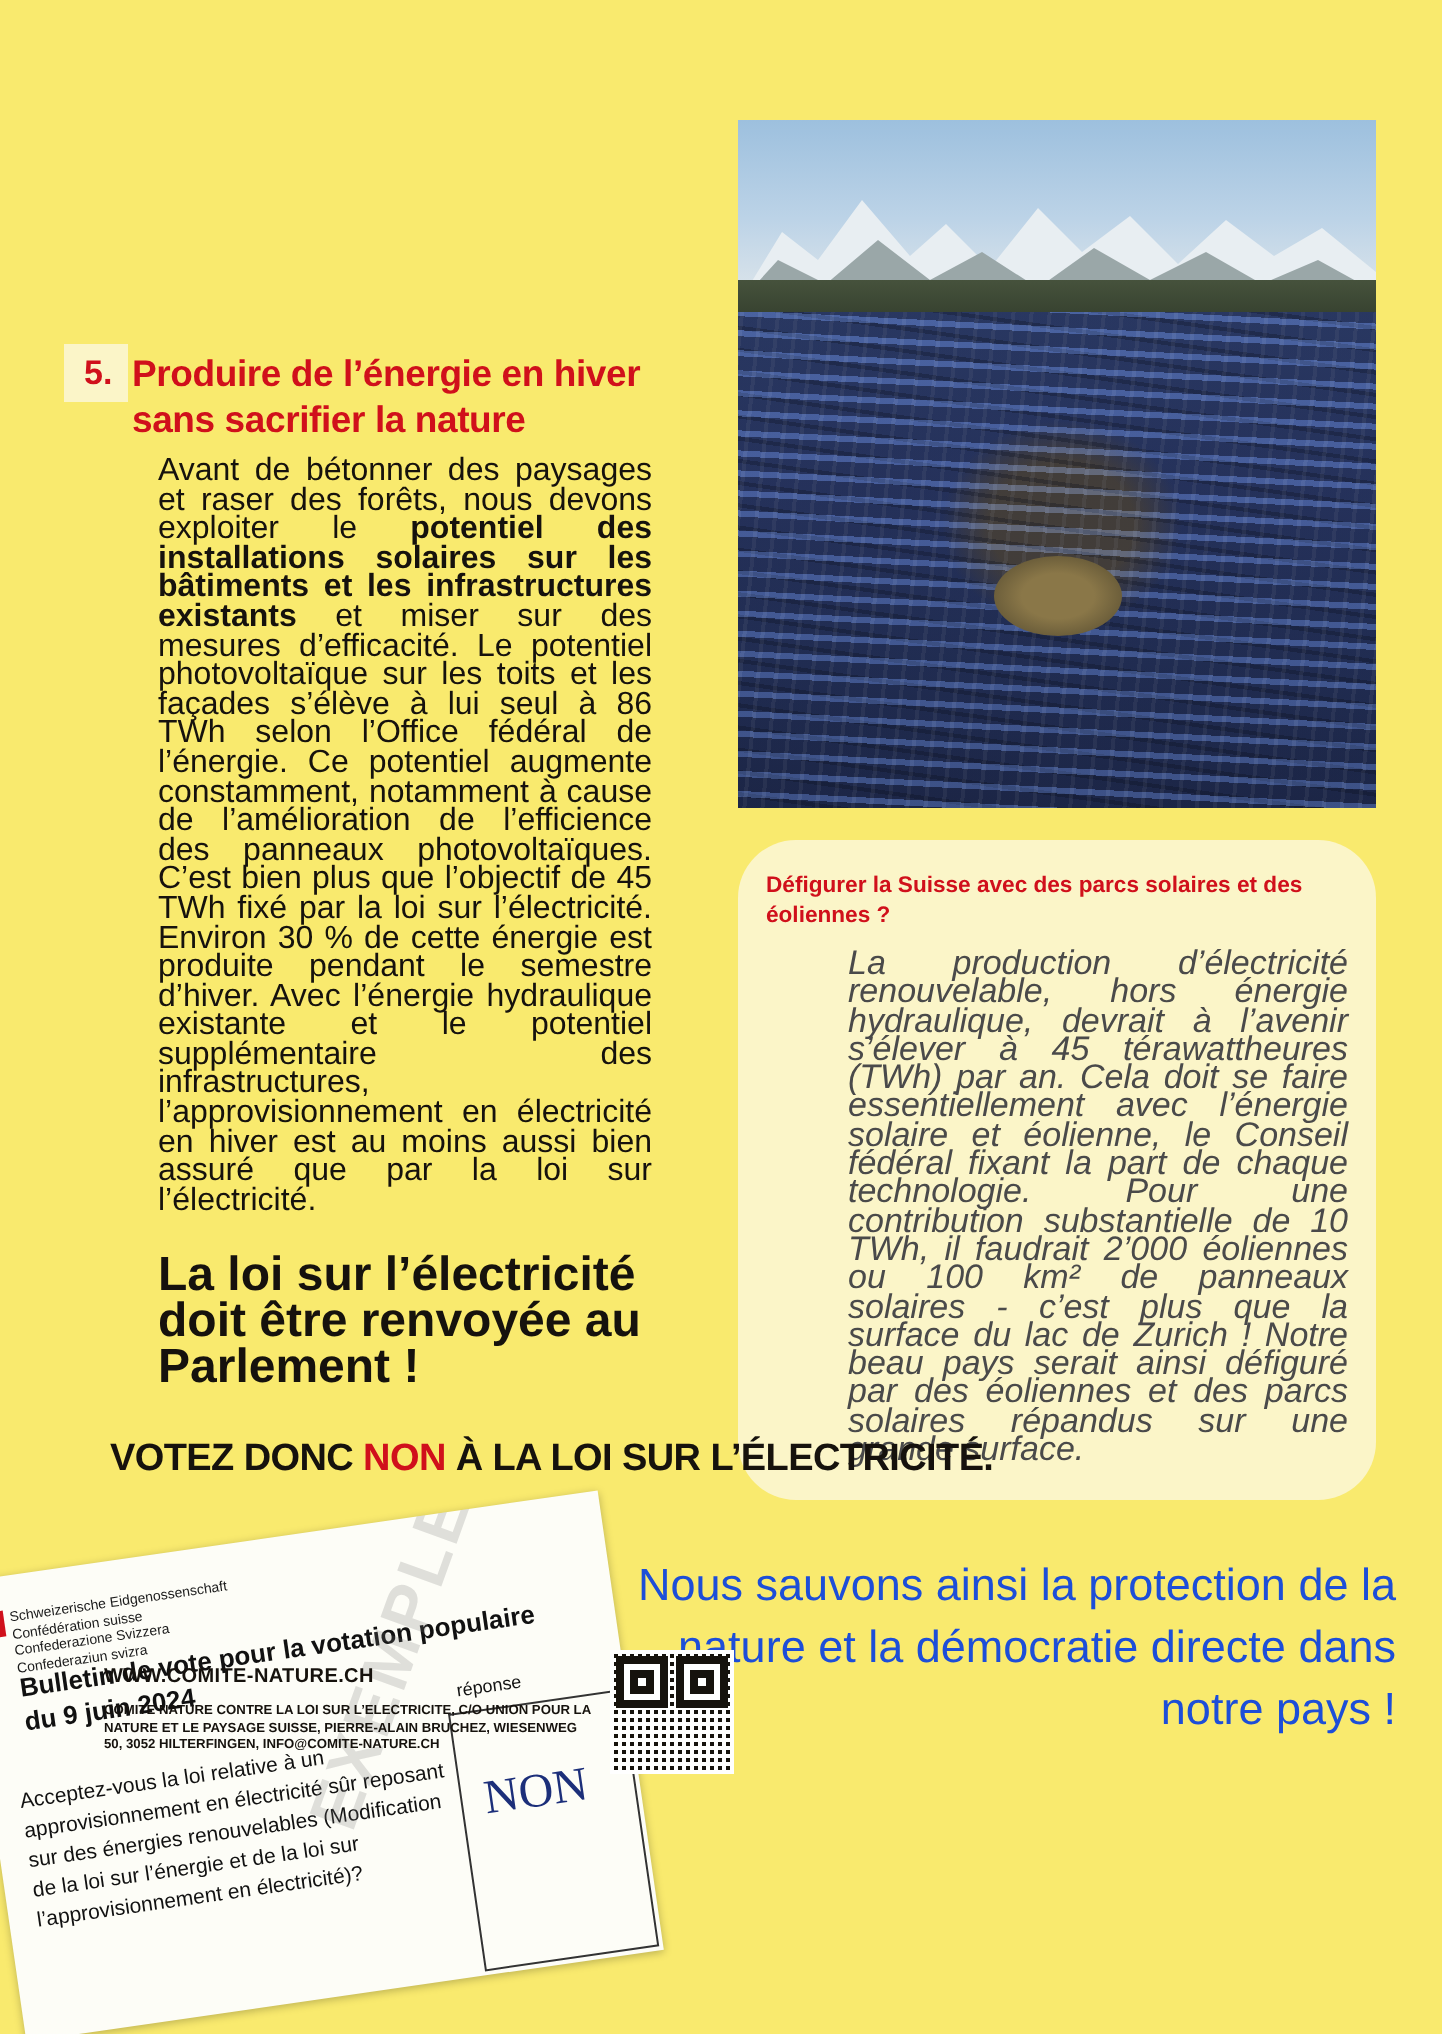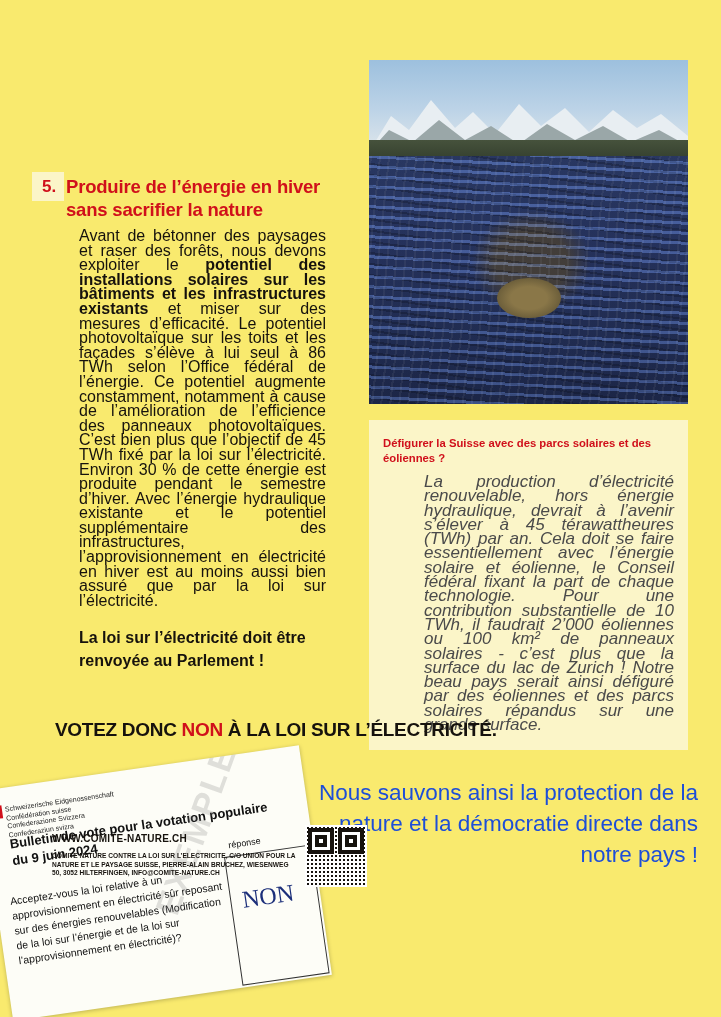--- a/index.html
+++ b/index.html
@@ -60,21 +60,21 @@
     line-height: 14.6px;
     color: #16120d;
     text-align: justify;
   }
   .body-text b { font-weight: bold; }
 
   .callout {
     margin-top: 18px;
     margin-left: 47px;
     width: 247px;
-    font-size: 16px;
+    font-size: 24px;
     line-height: 23px;
     font-weight: bold;
     color: #16120d;
   }
 
   
   .right-col {
     position: absolute;
     left: 369px;
     top: 60px;
@@ -118,20 +118,21 @@
     background: radial-gradient(ellipse at 50% 50%, #8a7748 0 40%, #6d5f3b 70%, rgba(109,95,59,0) 100%);
     border-radius: 50%;
   }
 
   .caption-box {
     margin-top: 16px;
     width: 319px;
     background: #fbf5c8;
     padding: 16px 14px 18px 14px;
     box-sizing: border-box;
+    border-radius: 29px;
   }
   .caption-title {
     color: #d0101b;
     font-weight: bold;
     font-size: 11.3px;
     line-height: 14.5px;
     margin-bottom: 10px;
   }
   .caption-body {
     color: #4a4a4a;

